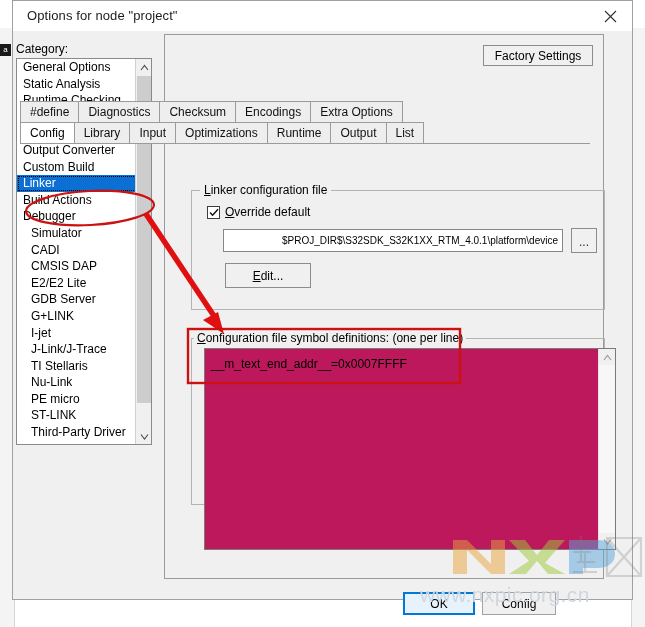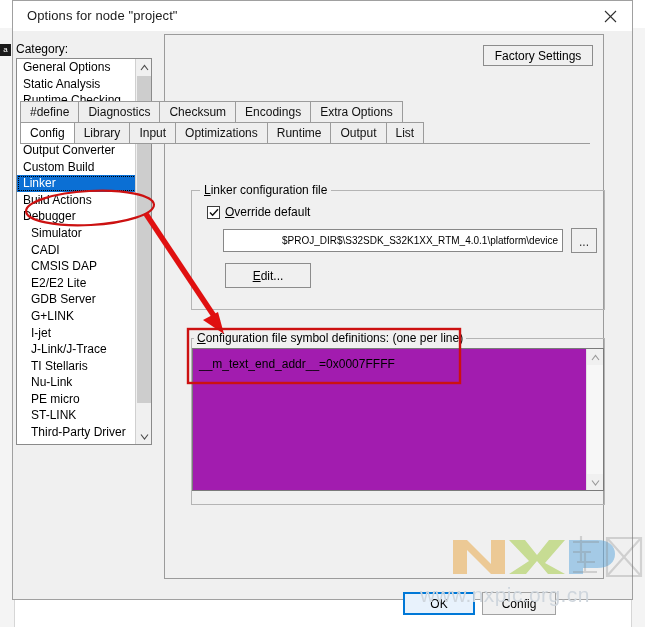--- a/index.html
+++ b/index.html
@@ -100,22 +100,22 @@
   }
   #edit-button{
     position:absolute;left:33px;top:72px;width:86px;height:25px;
     background:#f0f0f0;border:1px solid #8c8c8c;box-sizing:border-box;
     font-size:12px;color:#000;display:flex;align-items:center;justify-content:center;cursor:default;
   }
 
   #symbols-group{left:191px;top:338px;width:414px;height:167px;}
   #symbols-title{position:absolute;top:-8px;left:2px;background:#f0f0f0;padding:0 3px;font-size:12px;color:#000;white-space:nowrap;}
   #symbols-textarea{
-    position:absolute;left:0px;top:9px;width:412px;height:143px;
-    background:#a21caf;border:1px solid #7a7a7a;box-sizing:border-box;overflow:hidden;
+    position:absolute;left:12px;top:9px;width:412px;height:202px;
+    background:#be185d;border:1px solid #7a7a7a;box-sizing:border-box;overflow:hidden;
   }
   #symbols-text{position:absolute;left:6px;top:8px;font-size:12px;color:#000;white-space:pre;}
   #symbols-scrollbar{
     position:absolute;right:0px;top:0px;width:17px;height:100%;
     background:#f7f7f7;border-left:1px solid #e2e2e2;box-sizing:border-box;
   }
   #sym-sb-up{position:absolute;left:0;top:0;}
   #sym-sb-down{position:absolute;left:0;bottom:0;}
 
   

